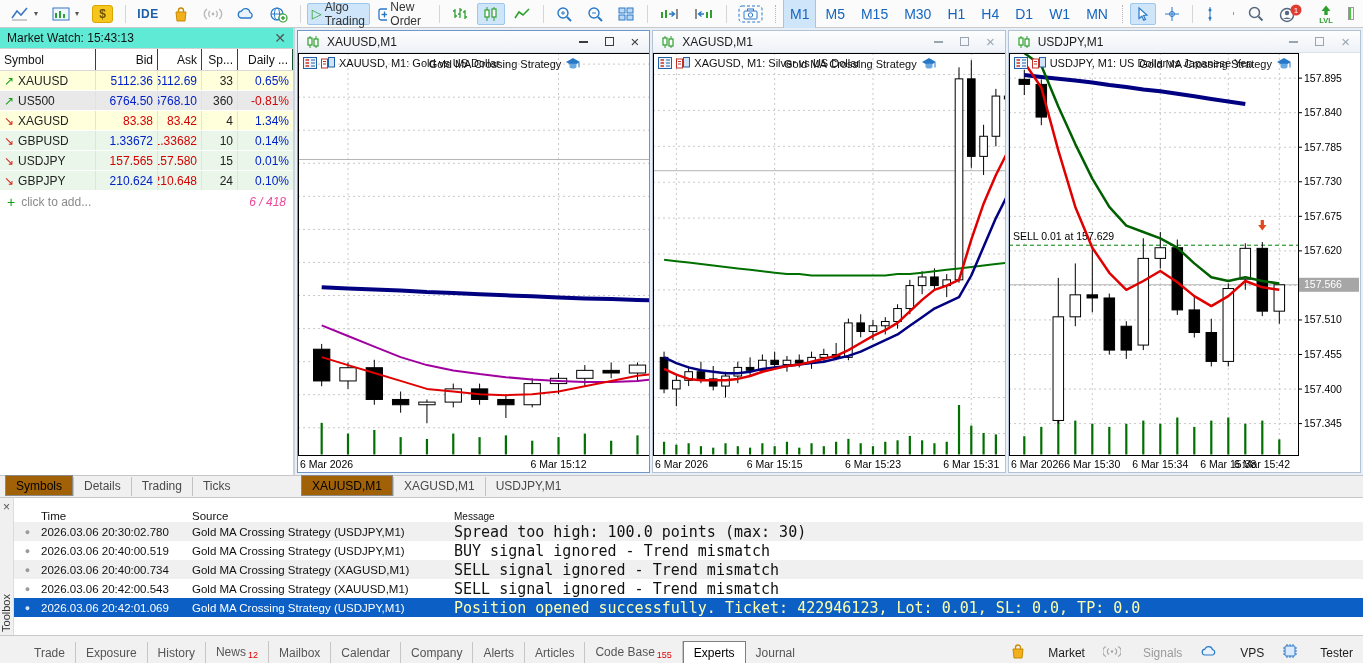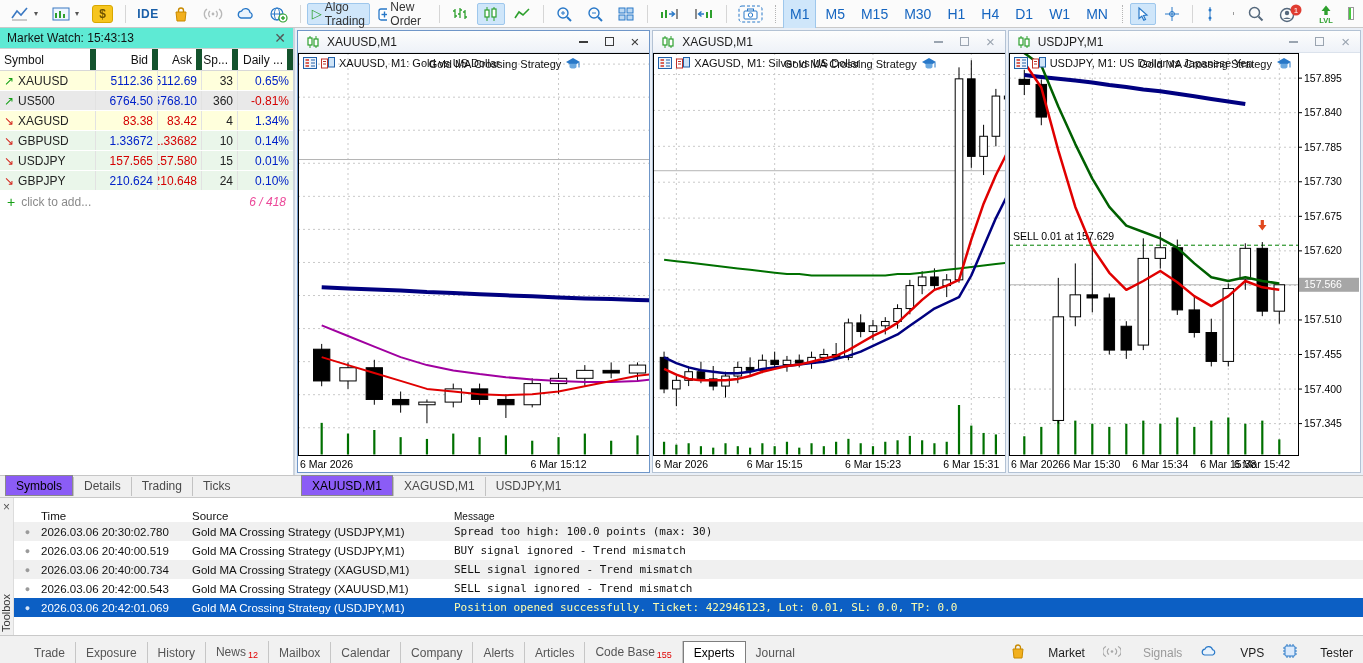--- a/index.html
+++ b/index.html
@@ -34,21 +34,21 @@
   
   .market-watch { width:295px; background:#fff; border-right:2px solid #ccd4de; display:flex; flex-direction:column; }
   .mw-title { height:21px; background:#5eead4; border-bottom:1px solid #d2d2d2; display:flex; align-items:center; padding:0 7px; color:#111; }
   .mw-close { margin-left:auto; color:#555; font-size:14px; line-height:1; cursor:default; }
   .mw-header { display:flex; height:22px; align-items:center; border-bottom:1px solid #d8d8d8; color:#111; }
   .mw-row { display:flex; height:20px; align-items:center; border-bottom:1px solid #fff; }
   .mw-row.bg-yellow { background:#ffffdc; }
   .mw-row.bg-gray   { background:#e9e9e9; }
   .mw-row.bg-green  { background:#eaf6ea; }
   .mwc { padding:0 4px; border-right:1px solid #e2e2e2; height:100%; display:flex; align-items:center; overflow:hidden; }
-  .mw-header .mwc { border-right:6px solid #14532d; }
+  .mw-header .mwc { border-right:1px solid #14532d; }
   .c-sym { width:96px; }
   .c-bid { width:62px; justify-content:flex-end; }
   .c-ask { width:44px; justify-content:flex-end; }
   .c-sp  { width:36px; justify-content:flex-end; }
   .c-day { width:55px; justify-content:flex-end; border-right:none; }
   .arrow-up { color:#16a016; margin-right:4px; font-size:12px; }
   .arrow-down { color:#d42a20; margin-right:4px; font-size:12px; }
   .txt-blue { color:#0020c8; }
   .txt-red  { color:#d40000; }
   .mw-add { display:flex; align-items:center; height:21px; padding:0 7px; color:#8a8a8a; }
@@ -73,33 +73,33 @@
   .info-line { position:absolute; left:5px; top:4px; display:flex; align-items:center; gap:4px;
     font-size:11px; color:#101010; white-space:nowrap; z-index:2; }
   .ea-line { position:absolute; top:4px; right:68px; display:flex; align-items:center; gap:4px;
     font-size:11px; color:#101010; white-space:nowrap; z-index:1; }
   
   .tabrow { height:22px; background:#f0f0f0; border-top:1px solid #c6c6c6; display:flex; align-items:center; }
   .mw-tabs { width:295px; display:flex; padding-left:5px; }
   .chart-tabs { display:flex; margin-left:6px; }
   .tab { padding:2px 10px; color:#4a4a4a; font-size:12px; }
   .tab + .tab { border-left:1px solid #c2c2c2; }
-  .tab.active { background:#8b5cf6; border:1px solid #8a8a8a !important; color:#000; margin-top:-2px; padding-top:3px; }
+  .tab.active { background:#a16207; border:1px solid #8a8a8a !important; color:#000; margin-top:-2px; padding-top:3px; }
   
   .toolbox { height:138px; background:#fff; position:relative; border-top:1px solid #c9c9c9; }
   .tb-strip { position:absolute; left:0; top:0; bottom:0; width:14px; background:#f0f0f0; border-right:1px solid #dcdcdc; }
   .tb-strip-x { display:block; text-align:center; color:#555; font-size:12px; margin-top:3px; line-height:1; }
   .tb-vert { position:absolute; left:0; bottom:3px; writing-mode:vertical-rl; transform:rotate(180deg);
     font-size:11px; color:#333; width:14px; text-align:left; }
   .log { margin-left:14px; font-size:11.5px; }
   .log-header { display:flex; height:24px; align-items:flex-end; color:#111; }
   .lc-dot { width:27px; text-align:center; color:#9a9a9a; font-size:9px; flex:none; }
   .lc-time { width:151px; flex:none; }
   .lc-source { width:262px; flex:none; }
-  .lc-msg { flex:1; font-family:"DejaVu Sans Mono", monospace; font-size:11px; }
+  .lc-msg { flex:1; font-family:"DejaVu Sans Mono", monospace; font-size:15px; }
   .log-header .lc-msg { font-family:"Liberation Sans", sans-serif; font-size:10px; }
   .log-row { display:flex; height:19px; align-items:center; color:#111; }
   .log-row.odd { background:#f0f0f0; }
   .log-row.selected { background:#0c5fc4; color:#fff; }
   .log-row.selected .lc-dot { color:#d8e6f8; }
   .log-row.selected .lc-msg { color:#ffffb0; }
   
   .bottom-bar { height:34px; background:#f1f1f1; border-top:1px solid #c9c9c9; display:flex; align-items:center; padding:0 10px 0 24px; }
   .btabs { display:flex; align-items:center; height:100%; }
   .btab { padding:4px 10px; color:#555; display:flex; align-items:flex-start; border-right:1px solid #c6c6c6; }

